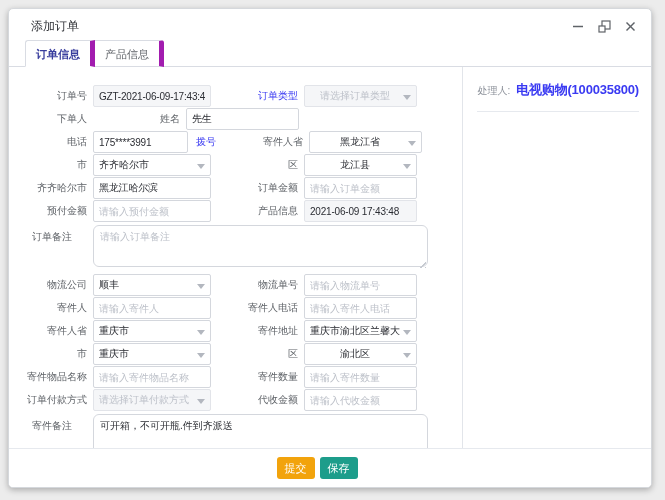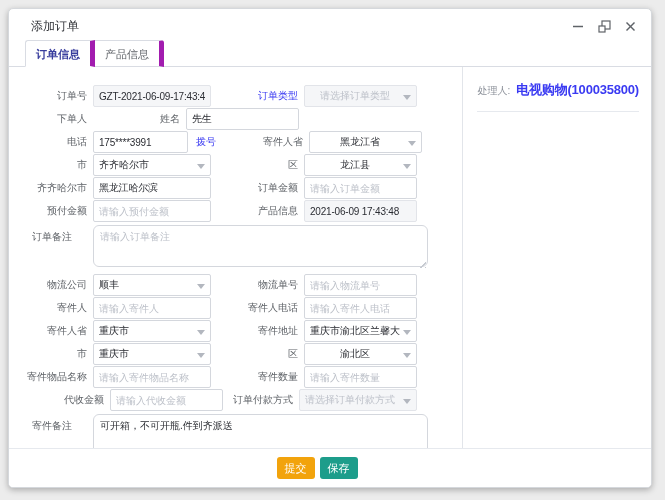--- a/index.html
+++ b/index.html
@@ -261,30 +261,30 @@
           <div class="field f-left">
             <span class="lbl">寄件物品名称</span>
             <input class="inp w118" placeholder="请输入寄件物品名称" style="">
           </div>
           <div class="field f-right">
             <span class="lbl">寄件数量</span>
             <input class="inp w113" placeholder="请输入寄件数量" style="">
           </div>
         </div>
         <div class="row">
-          <div class="field f-right">
-            <span class="lbl">代收金额</span>
-            <input class="inp w113" placeholder="请输入代收金额" style="">
-          </div>
           <div class="field f-left">
             <span class="lbl">订单付款方式</span>
             <div class="sel w118 disabled">
               <span class="ph">请选择订单付款方式</span>
               <i class="caret"></i>
             </div>
+          </div>
+          <div class="field f-right">
+            <span class="lbl">代收金额</span>
+            <input class="inp w113" placeholder="请输入代收金额" style="">
           </div>
         </div>
         <div class="row-ta">
           <div class="field f-full">
             <span class="lbl">寄件备注</span>
             <div class="ta-wrap"><textarea class="ta" style="">可开箱，不可开瓶.件到齐派送</textarea><div class="resize-handle"></div></div>
           </div>
         </div>
       </div>
 

